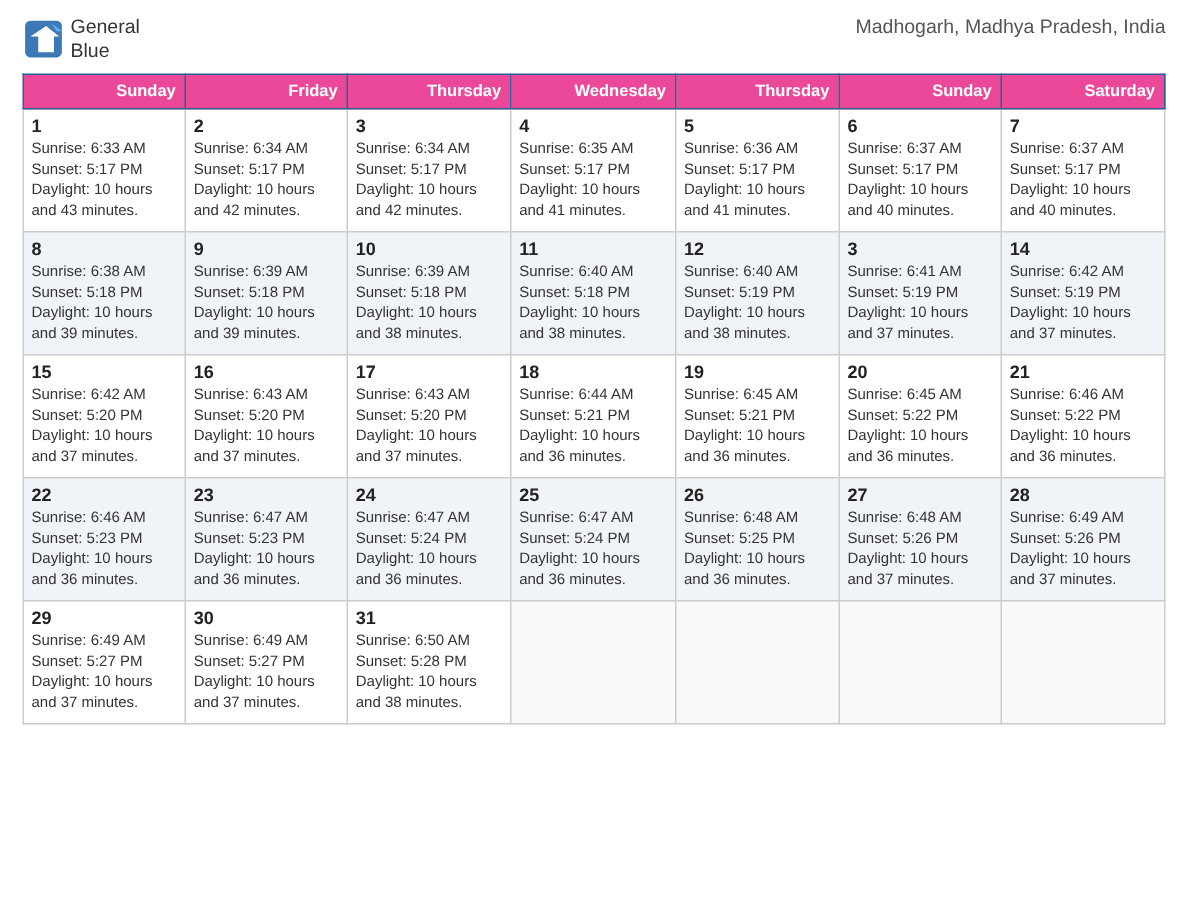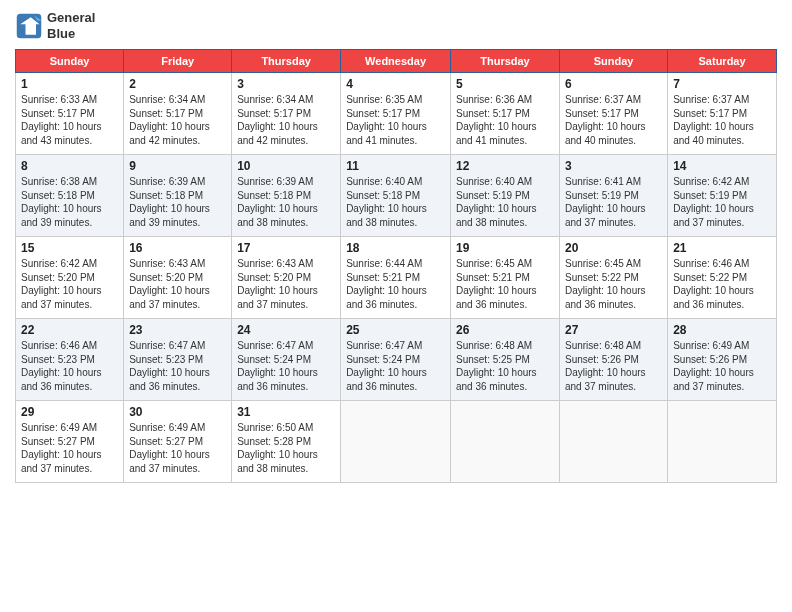--- a/index.html
+++ b/index.html
@@ -21,21 +21,21 @@
       align-items: flex-start;
       margin-bottom: 8px;
     }
     .logo {
       display: flex;
       align-items: center;
       gap: 4px;
     }
     .logo-text {
       font-size: 13px;
-      font-weight: bold;
+      font-weight: normal;
       color: #333;
       line-height: 1.2;
     }
     .logo-text span {
       display: block;
     }
     .logo-icon {
       width: 28px;
       height: 28px;
     }
@@ -51,23 +51,23 @@
     .location {
       font-size: 13px;
       color: #555;
     }
     .calendar {
       width: 100%;
       border-collapse: collapse;
       font-size: 10px;
     }
     .calendar th {
-      background: #ef4444;
+      background: #ec4899;
       color: #fff;
-      text-align: center;
+      text-align: right;
       padding: 5px 6px;
       font-size: 11px;
       font-weight: bold;
       border: 1px solid #2a5f9a;
     }
     .calendar td {
       border: 1px solid #ccc;
       vertical-align: top;
       padding: 4px 5px;
       width: 113px;
@@ -103,20 +103,21 @@
         <rect x="2" y="2" width="28" height="28" rx="4" fill="#3d7ab5"></rect>
         <polygon points="18,6 28,14 24,14 24,26 12,26 12,14 6,14" fill="#fff"></polygon>
         <polygon points="22,4 30,10 26,10" fill="#5bb8f5"></polygon>
       </svg>
       <div class="logo-text">
         <span>General</span>
         <span>Blue</span>
       </div>
     </div>
     <div class="title-block">
+      <div class="location">Madhogarh, Madhya Pradesh, India</div>
     </div>
   </div>
 
   <table class="calendar">
     <thead>
       <tr>
         <th>Sunday</th>
         <th>Friday</th>
         <th>Thursday</th>
         <th>Wednesday</th>

